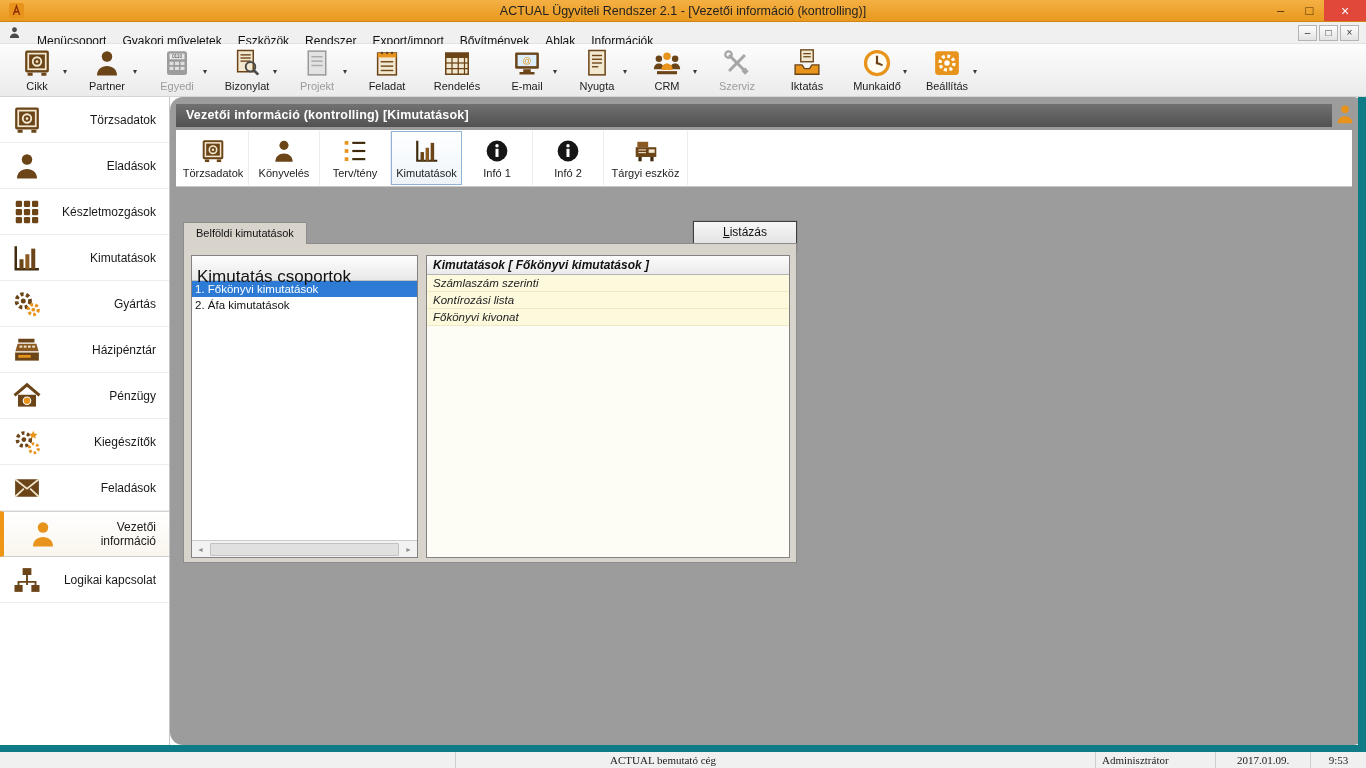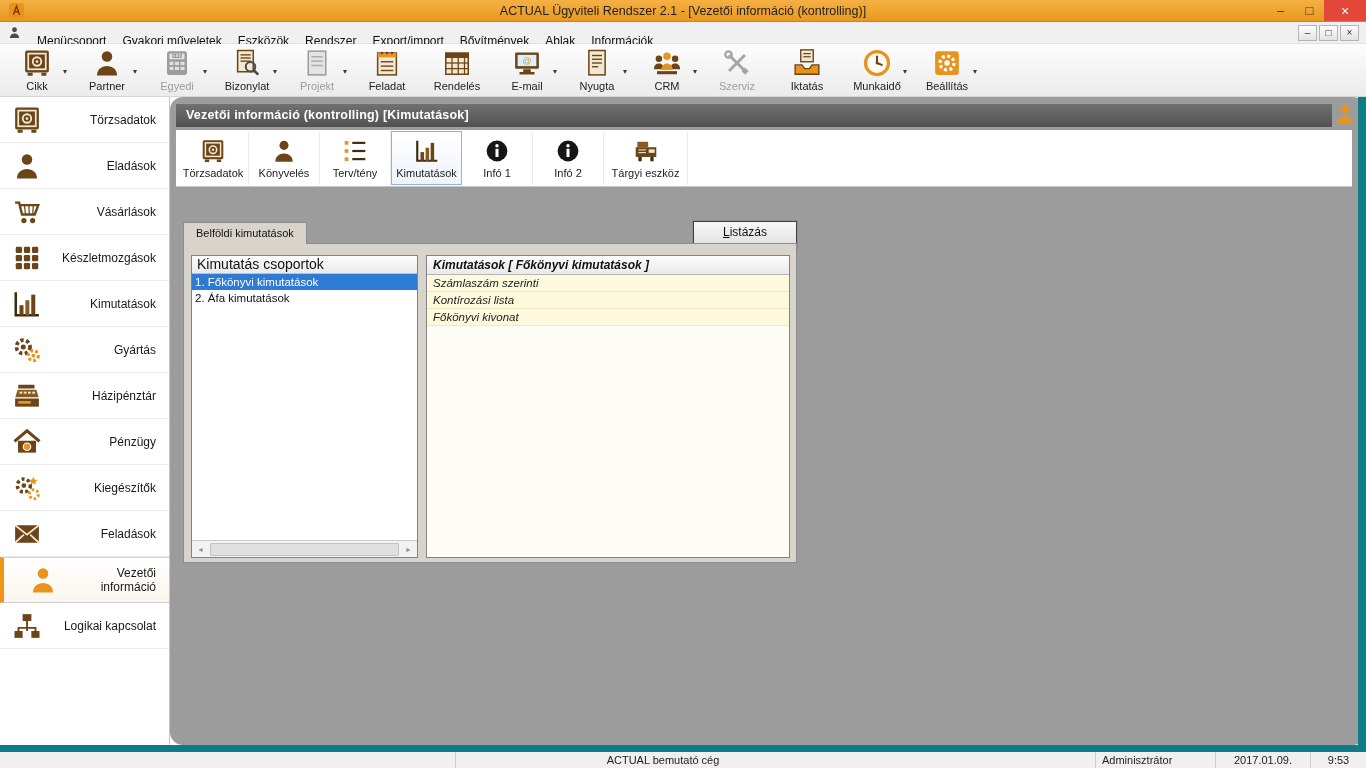--- a/index.html
+++ b/index.html
@@ -49,37 +49,37 @@
 .rb-ico{width:26px;height:26px;}
 .rb-label{font-size:11px;color:#222;white-space:nowrap;}
 .rb-item.selected{border:1px solid #8fb4d8;background:linear-gradient(#ffffff,#eef4fa);}
 
 .tab{position:absolute;left:13px;top:125px;height:22px;background:#d8d4cc;border:1px solid #8c8c8c;border-bottom:none;font-size:11px;color:#111;padding:4px 12px 0 12px;z-index:2;}
 .listazas{position:absolute;left:523px;top:124px;width:104px;height:29px;border:1px solid #3f3f3f;background:linear-gradient(#f7f7f7,#dedede);font-size:12px;color:#111;text-align:center;line-height:20px;box-shadow:0 0 0 1px #909090;}
 .listazas::first-letter{text-decoration:underline;}
 
 .panel{position:absolute;left:13px;top:146px;width:614px;height:320px;background:#d8d4cc;border:1px solid #8c8c8c;}
 .groups{position:absolute;left:7px;top:11px;width:227px;height:303px;background:#fff;border:1px solid #828282;}
-.g-header{height:18px;line-height:17px;padding:0 5px;font-size:14px;color:#111;background:linear-gradient(#fdfdfd,#e9e9e9);border-bottom:1px solid #c2c2c2;}
+.g-header{height:18px;line-height:17px;padding:12px 5px;font-size:17px;color:#111;background:linear-gradient(#fdfdfd,#e9e9e9);border-bottom:1px solid #c2c2c2;}
 .g-row{height:16px;line-height:16px;font-size:11.5px;padding:0 3px;color:#111;white-space:nowrap;overflow:hidden;}
 .g-row.selected{background:#2e7bd6;color:#fff;}
 .hscroll{position:absolute;left:0;right:0;bottom:0;height:17px;background:#f2f2f2;border-top:1px solid #cacaca;display:flex;align-items:center;}
 .sb-arrow{width:17px;height:100%;display:flex;align-items:center;justify-content:center;font-size:7px;color:#8f8f8f;}
 .sb-thumb{flex:1;height:13px;margin:0 1px;background:#e0e0e0;border:1px solid #c2c2c2;border-radius:1px;}
 
 .reports{position:absolute;left:242px;top:11px;width:364px;height:303px;background:#fdfdf6;border:1px solid #828282;font-style:italic;}
 .r-header{height:19px;line-height:18px;padding:0 6px;font-size:12px;font-weight:bold;color:#111;background:linear-gradient(#fcfcfc,#eaeaea);border-bottom:1px solid #b5b5b5;white-space:nowrap;overflow:hidden;}
 .r-row{height:17px;line-height:16px;font-size:11.5px;padding:0 6px;background:#fdf9dd;border-bottom:1px solid #efe9c6;color:#222;white-space:nowrap;overflow:hidden;}
 
 .right-strip{position:absolute;top:0;right:0;bottom:0;width:8px;background:#0f7b87;}
 .bottom-strip{flex:0 0 7px;height:7px;background:#0f7b87;}
 
 
 .statusbar{flex:0 0 16px;height:16px;background:#f0f0f0;display:flex;align-items:center;font-size:11px;color:#222;}
-.ss{height:100%;display:flex;align-items:center;border-left:1px solid #cdcdcd;padding:0 6px;white-space:nowrap;}
+.ss{height:100%;display:flex;align-items:center;border-left:1px solid #cdcdcd;padding:0 6px;white-space:nowrap;font-family:Liberation Serif, serif;}
 .ss.spacer{flex:1;border-left:none;}
 .ss.company{width:415px;justify-content:center;}
 .ss.version{width:225px;margin-top:44px;}
 .ss.user{width:120px;}
 .ss.date{width:95px;justify-content:center;}
 .ss.time{width:56px;justify-content:center;}
 
 .icon{display:inline-block;line-height:0;}
 .icon svg{width:100%;height:100%;display:block;}
 </style>
@@ -378,35 +378,20 @@
           <div class="side-label">Törzsadatok</div>
         </div>
         <div class="side-item">
           <span class="icon side-ico">
             <svg viewBox="0 0 24 24">
               <circle cx="12" cy="6.8" r="4.2" fill="#6b4418"></circle>
               <path d="M4 22c0-4.8 3.6-7.6 8-7.6s8 2.8 8 7.6z" fill="#6b4418"></path>
             </svg>
           </span>
           <div class="side-label">Eladások</div>
-        </div>
-        <div class="side-item">
-          <span class="icon side-ico">
-            <svg viewBox="0 0 24 24">
-              <path d="M2.5 4.5h3.2L8 14h10.2l2.8-7.5H7" fill="none" stroke="#6b4418" stroke-width="1.9"></path>
-              <g stroke="#6b4418" stroke-width="1">
-                <line x1="10" y1="7" x2="10.8" y2="13.5"></line>
-                <line x1="13.5" y1="7" x2="13.8" y2="13.5"></line>
-                <line x1="17" y1="7" x2="16.6" y2="13.5"></line>
-              </g>
-              <circle cx="9.5" cy="18.8" r="2.1" fill="#6b4418"></circle>
-              <circle cx="16.5" cy="18.8" r="2.1" fill="#6b4418"></circle>
-            </svg>
-          </span>
-          <div class="side-label">Vásárlások</div>
         </div>
         <div class="side-item">
           <span class="icon side-ico">
             <svg viewBox="0 0 24 24">
               <g fill="#6b4418">
                 <rect x="3" y="3" width="5" height="5" rx="1"></rect>
                 <rect x="9.5" y="3" width="5" height="5" rx="1"></rect>
                 <rect x="16" y="3" width="5" height="5" rx="1"></rect>
                 <rect x="3" y="9.5" width="5" height="5" rx="1"></rect>
                 <rect x="9.5" y="9.5" width="5" height="5" rx="1"></rect>

